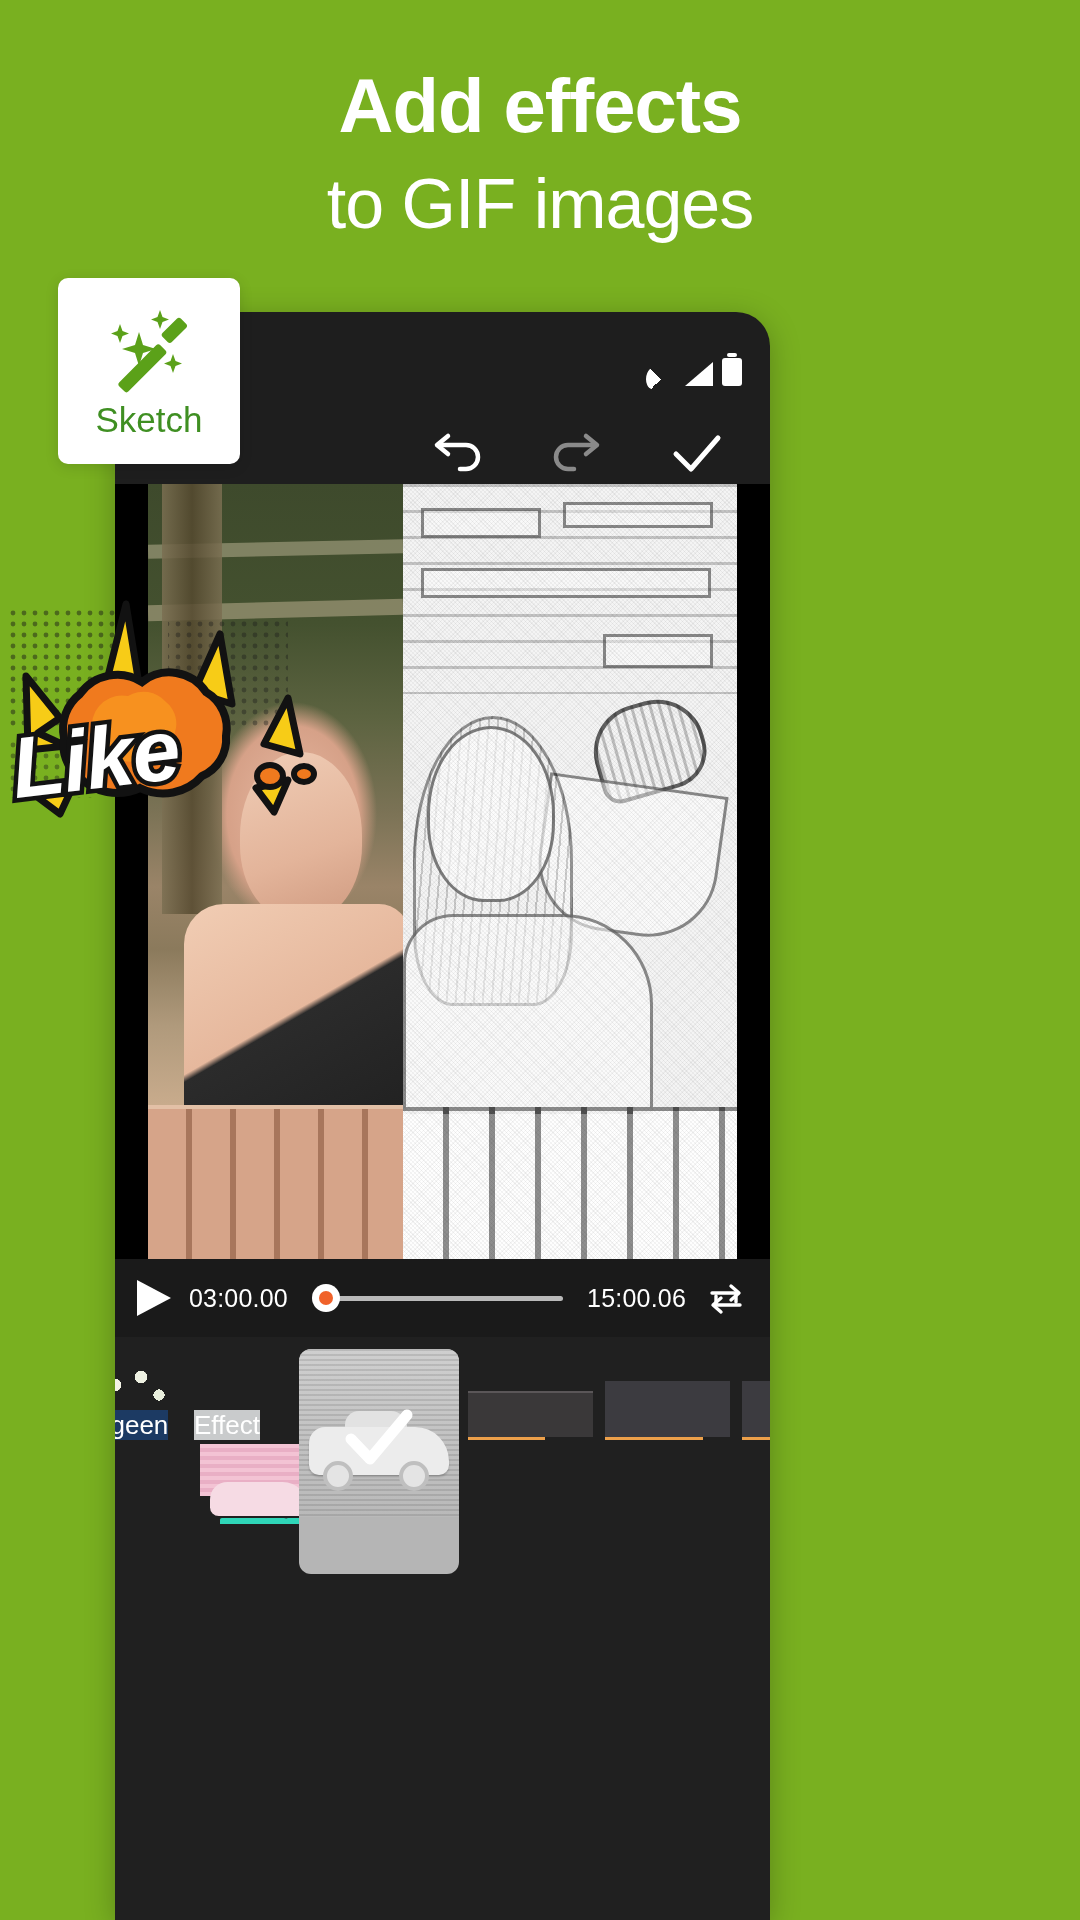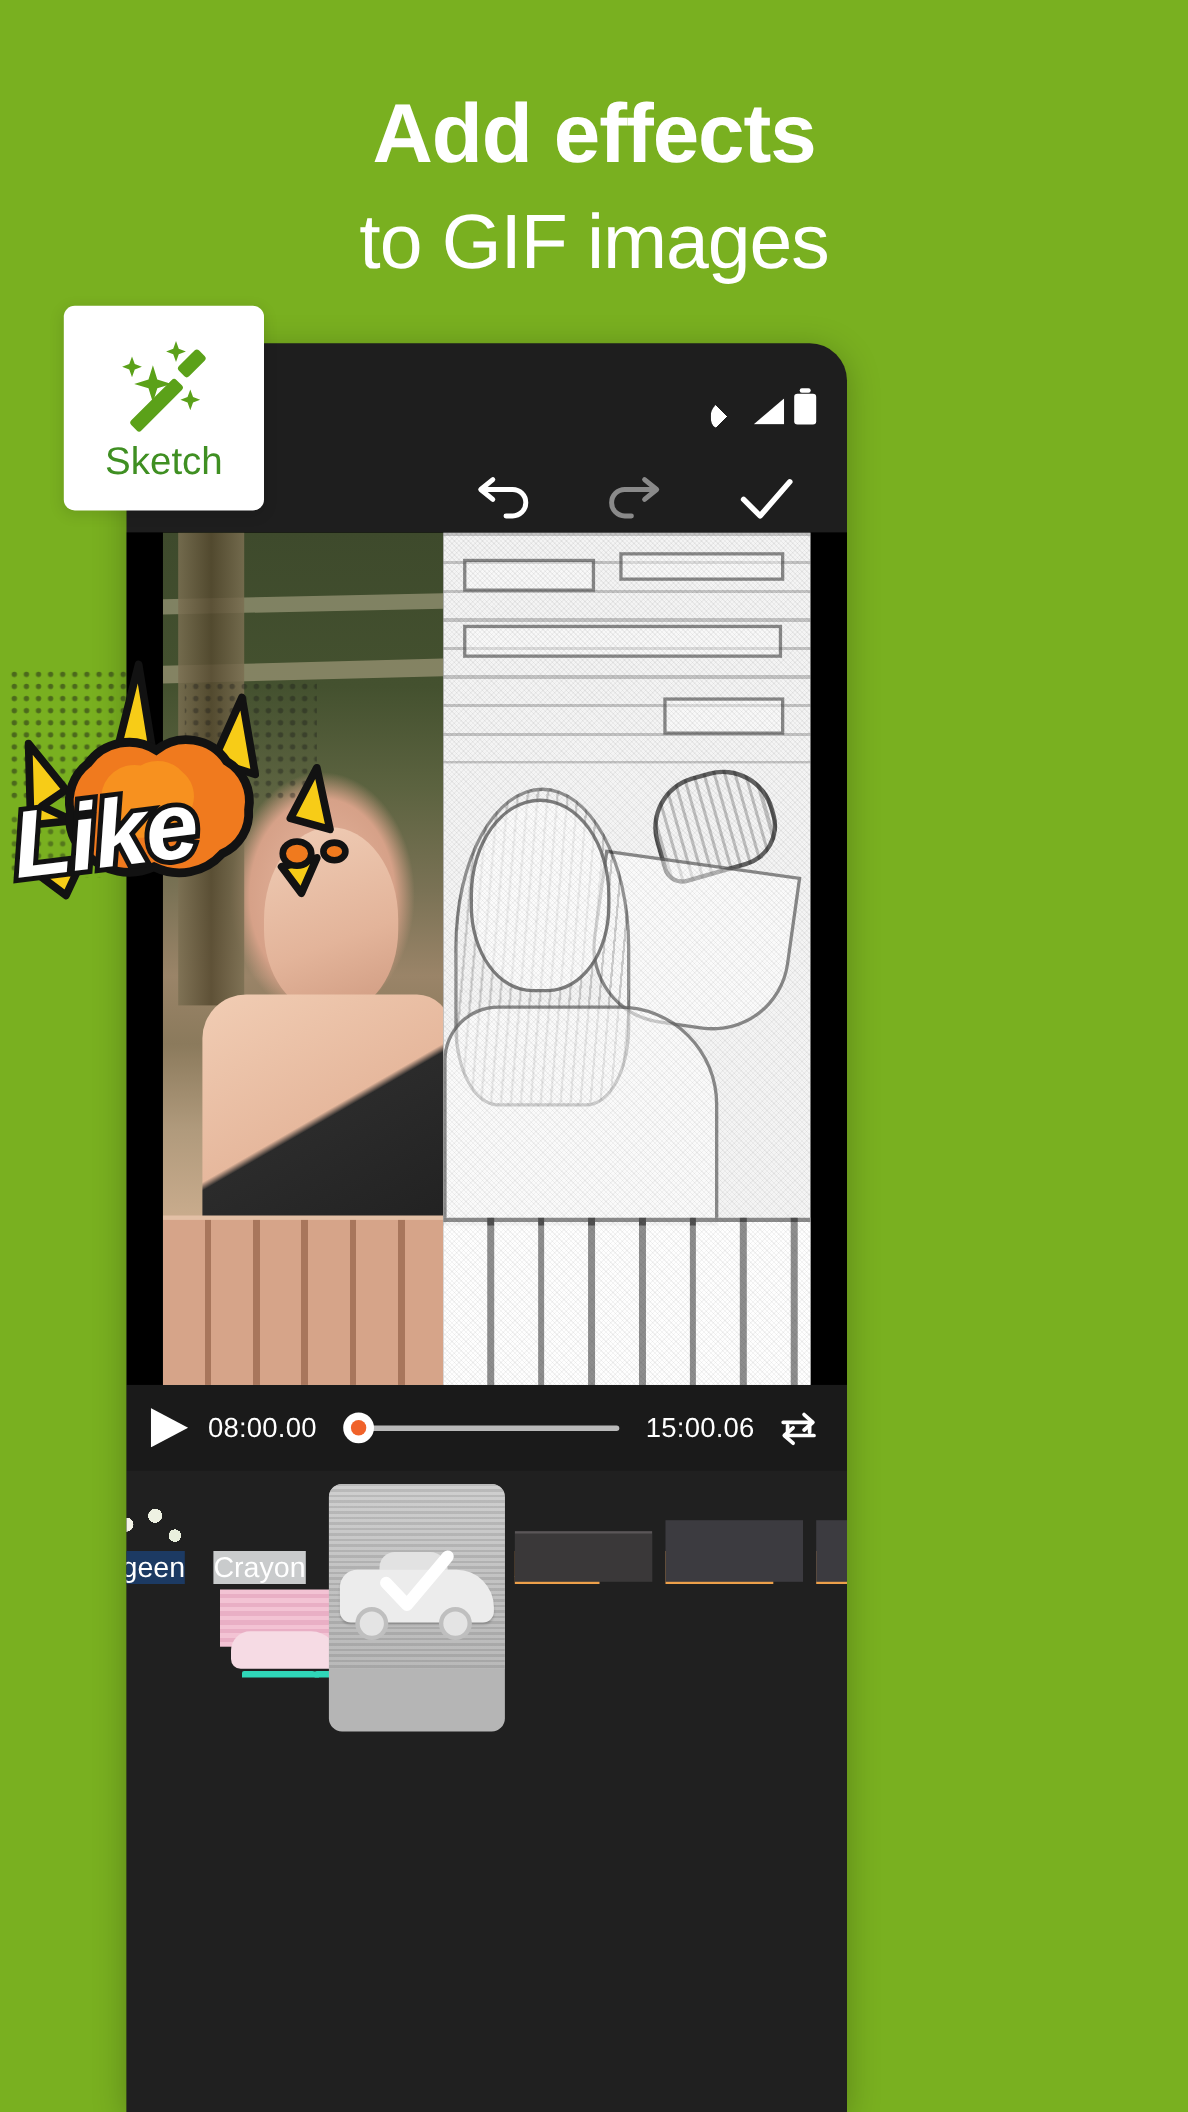--- a/index.html
+++ b/index.html
@@ -11,21 +11,21 @@
   }
 
   
   .headline {
     position:absolute; top:60px; left:0; width:1080px;
     text-align:center; color:#ffffff; z-index:30;
     pointer-events:none;
   }
   .headline .l1 {
     font-size:76px; font-weight:bold; letter-spacing:-1px;
-    line-height:92px; display:block;margin-top:16px;
+    line-height:92px; display:block;
   }
   .headline .l2 {
     font-size:70px; font-weight:normal; letter-spacing:-1px;
     line-height:92px; display:block; margin-top:6px;
   }
 
   
   .phone {
     position:absolute;
     left:115px; top:312px;
@@ -428,21 +428,21 @@
         <span class="hs-head"></span>
         <span class="hs-arm"></span>
         <span class="hs-bench"></span>
         <span class="hs-noise"></span>
       </div>
     </div>
   </div>
 
   <div class="playbar">
     <span class="play-btn"></span>
-    <span class="time">08:00.00</span>
+    <span class="time">03:00.00</span>
     <span class="slider">
       <span class="slider-track"></span>
       <span class="slider-thumb"></span>
     </span>
     <span class="time">15:00.06</span>
     <span class="loop-btn">
       <svg width="44" height="38" viewBox="0 0 44 38">
         <path d="M8 14 h24 v9" fill="none" stroke="#ffffff" stroke-width="3.4" stroke-linecap="round"></path>
         <path d="M27 7 L35 14 L27 21" fill="none" stroke="#ffffff" stroke-width="3.4" stroke-linecap="round" stroke-linejoin="round"></path>
         <path d="M36 26 h-24 v-9" fill="none" stroke="#ffffff" stroke-width="3.4" stroke-linecap="round"></path>
@@ -454,21 +454,21 @@
   <div class="filters">
     <div class="filter-row">
 
       <div class="filter f-evergreen">
         <span class="thumb"><span class="th-flower"></span></span>
         <span class="fname">Evergeen</span>
       </div>
 
       <div class="filter f-crayon">
         <span class="thumb"><span class="th-car-pink"></span></span>
-        <span class="fname">Crayon</span>
+        <span class="fname">Effect</span>
       </div>
 
       <div class="filter" style="visibility:hidden">
         <span class="thumb"></span>
         <span class="fname">Sketch</span>
       </div>
 
       <div class="filter f-amaro">
         <span class="thumb"><span class="th-sunset"></span></span>
         <span class="fname">Amaro</span>

